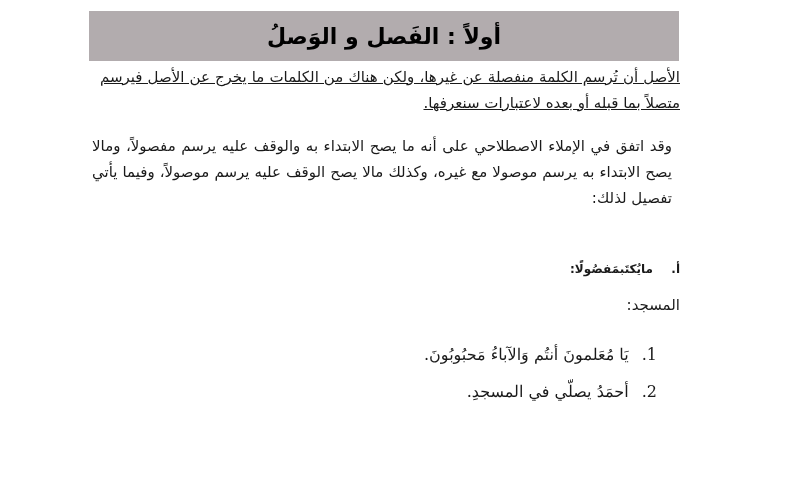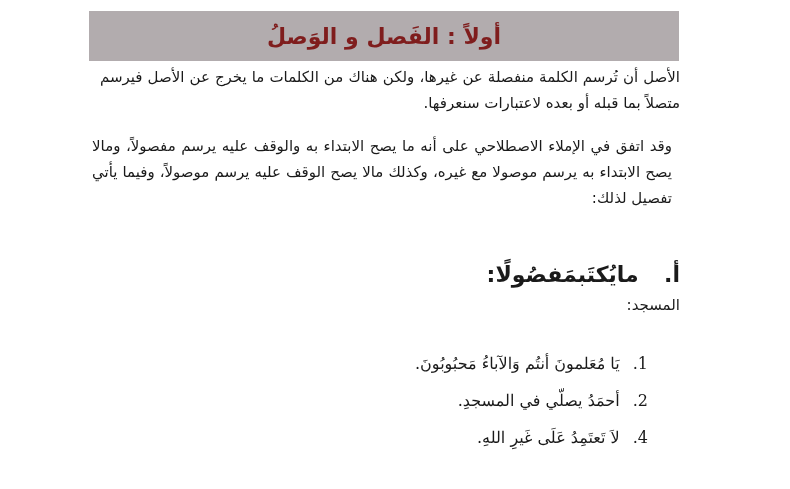--- a/index.html
+++ b/index.html
@@ -6,36 +6,36 @@
   body {
     width:790px; height:489px; background:#ffffff; position:relative; overflow:hidden;
     font-family: "DejaVu Sans", sans-serif; color:#1a1a1a;
   }
   .header-bar {
     position:absolute; left:89px; top:11px; width:590px; height:50px;
     background:#b2acae; display:flex; align-items:center; justify-content:center;
   }
   .header-title {
     font-family: "DejaVu Sans", sans-serif; font-weight:bold; font-size:22px;
-    color:#7f1d1d; direction:rtl;
+    color:#000000; direction:rtl;
   }
   .para {
     position:absolute; right:110px; width:580px; direction:rtl; text-align:justify;
     font-size:15px; line-height:26px; text-align-last:right;
   }
-  .p1 { top:64px; }
+  .p1 { top:64px;text-decoration:underline; }
   .p2 { top:125px; }
   .section-head {
-    position:absolute; right:110px; top:262px; direction:rtl; font-weight:bold; font-size:22px;margin-left:20px;
+    position:absolute; right:110px; top:262px; direction:rtl; font-weight:bold; font-size:12px;margin-left:20px;
   }
   .examples-label {
     position:absolute; right:110px; top:296px; direction:rtl; font-size:15px;
   }
   .examples-list {
-    position:absolute; right:110px; top:333px; direction:rtl; margin:12px; padding:0; list-style:none;
+    position:absolute; right:110px; top:333px; direction:rtl; margin:3px; padding:0; list-style:none;
     font-family: "DejaVu Serif", serif; font-size:16px;
   }
   .examples-list li { height:37px; line-height:37px; padding-right:20px; }
   .num { font-family:"DejaVu Serif", serif; margin-left:8px; }
 </style>
 </head>
 <body>
 
 <div class="header-bar">
   <span class="header-title">أولاً : الفَصل و الوَصلُ</span>
@@ -54,17 +54,13 @@
 
 <ul class="examples-list">
   <li>
     <span class="num">1.</span>
     <span>يَا مُعَلمونَ أنتُم وَالآباءُ مَحبُوبُونَ.</span>
   </li>
   <li>
     <span class="num">2.</span>
     <span>أحمَدُ يصلّي في المسجدِ.</span>
   </li>
-  <li>
-    <span class="num">4.</span>
-    <span>لاَ تَعتَمِدُ عَلَى غَيرِ اللهِ.</span>
-  </li>
 </ul>
 
 </body></html>

